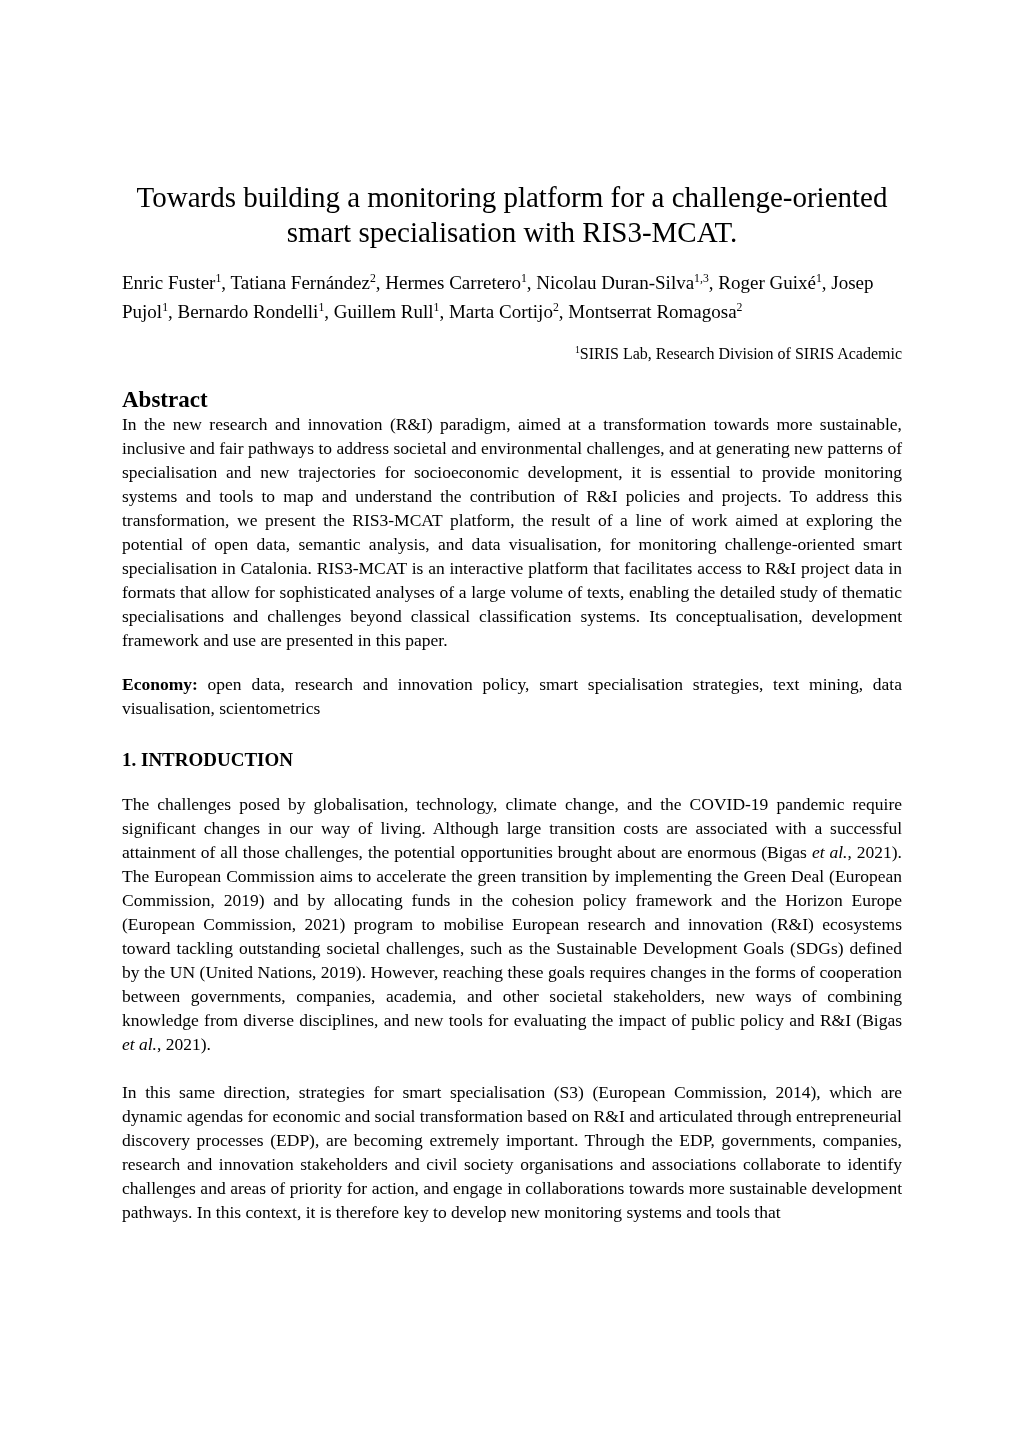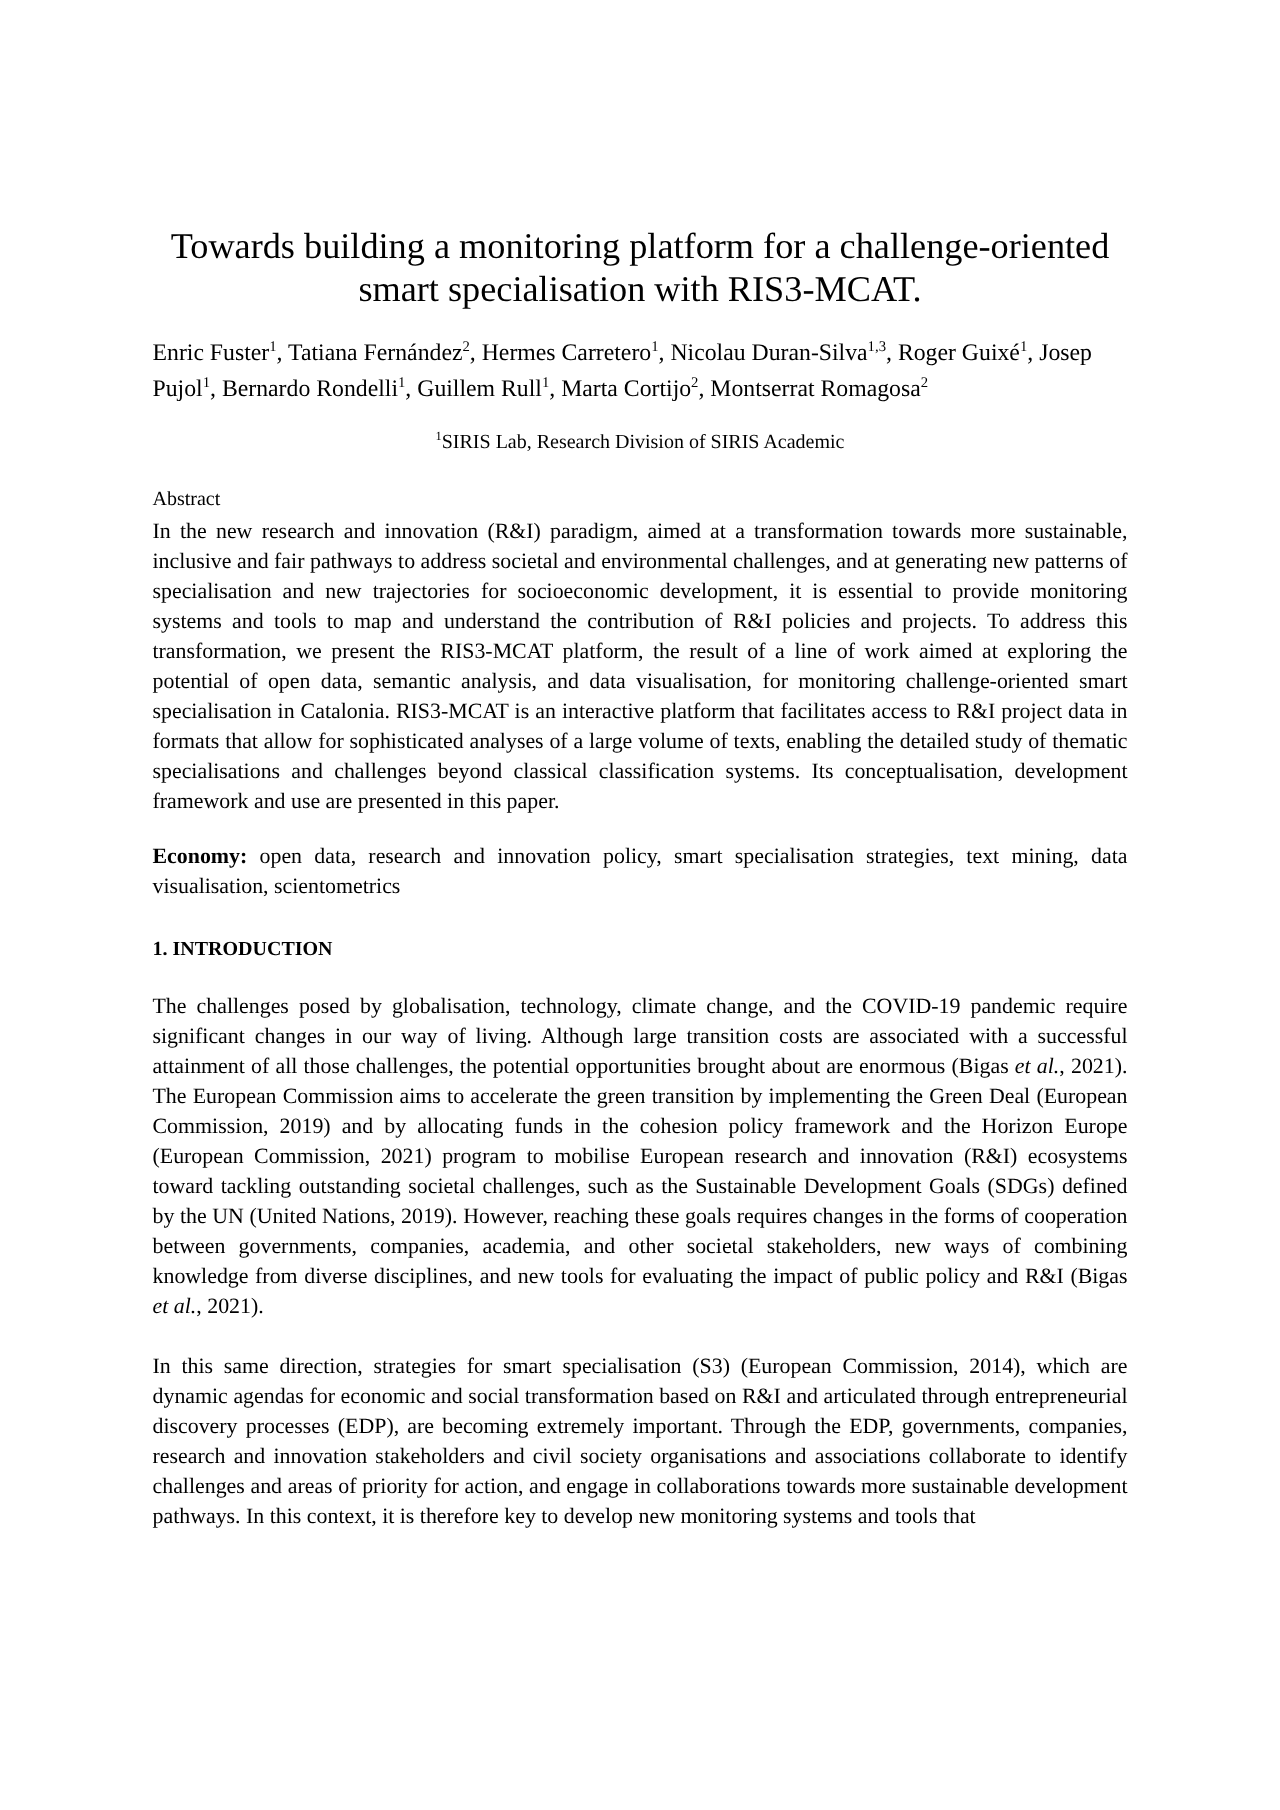--- a/index.html
+++ b/index.html
@@ -25,40 +25,40 @@
     margin: 0 0 18px 0;
   }
   .authors {
     font-size: 19px;
     line-height: 29px;
     margin: 0 0 17px 0;
   }
   .affiliations {
     font-size: 16px;
     line-height: 21px;
-    text-align: center;
+    text-align: right;
     margin: 0 0 24px 0;
   }
   .affiliations p { margin: 0; }
   .abstract-head {
-    font-size: 16px;
+    font-size: 23px;
     line-height: 24px;
-    font-weight: normal;
+    font-weight: bold;
     margin: 0;
   }
   .body-text {
     font-size: 17.5px;
     line-height: 24px;
     text-align: justify;
     margin: 0;
   }
   .abstract-text { margin: 0 0 20px 0; }
   .keywords { margin: 0 0 28px 0; }
   .section-heading {
-    font-size: 16px;
+    font-size: 19px;
     line-height: 24px;
     font-weight: bold;
     margin: 0 0 20px 0;
   }
   .para { margin: 0 0 24px 0; }
   sup {
     font-size: 0.62em;
     line-height: 0;
     vertical-align: super;
   }

